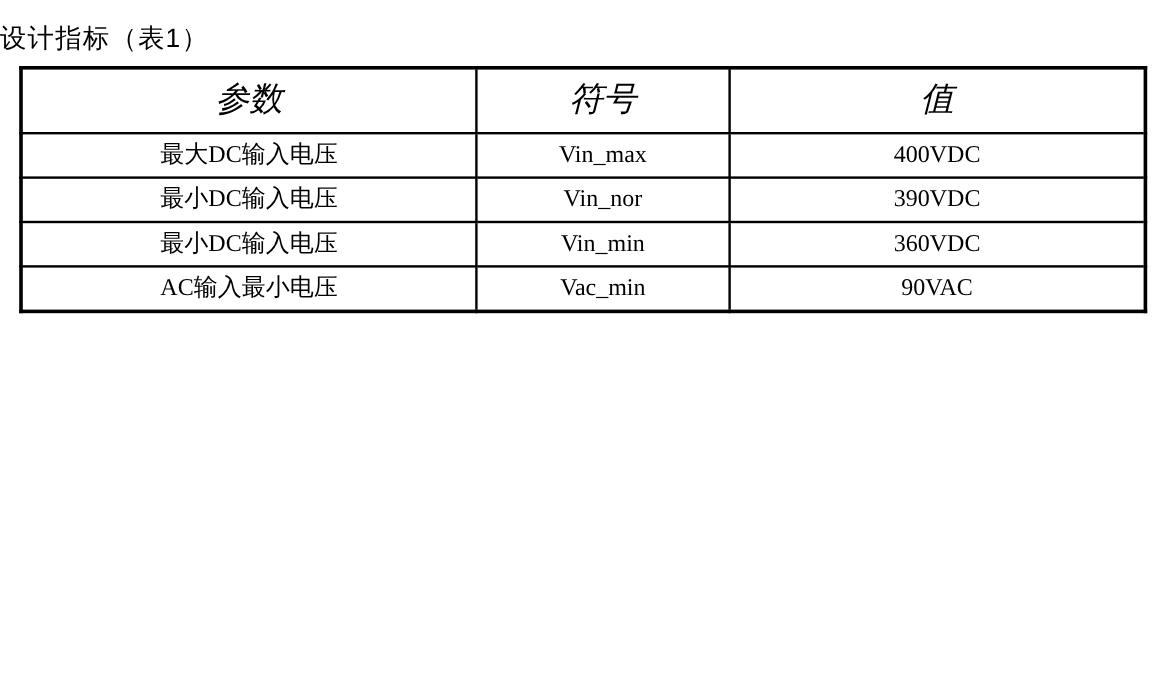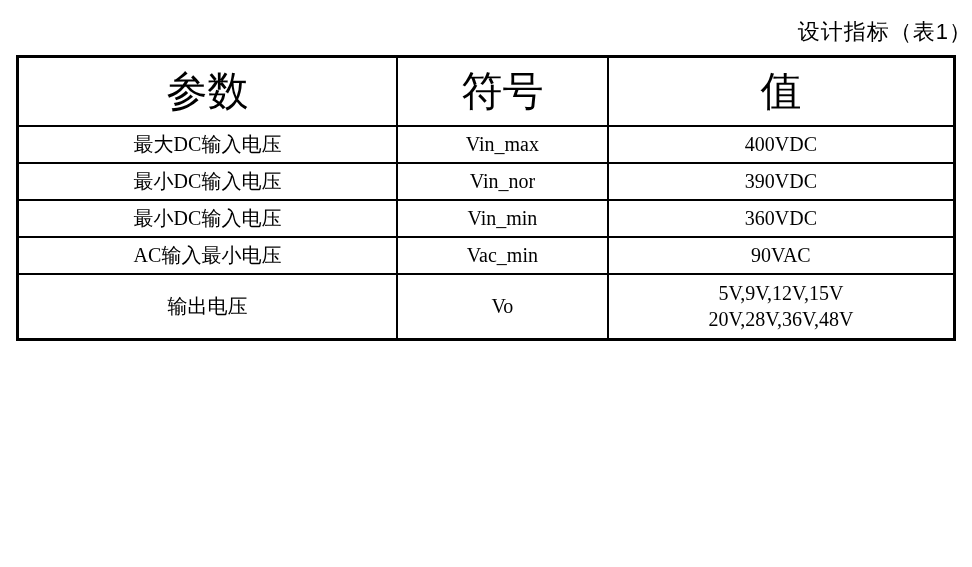--- a/index.html
+++ b/index.html
@@ -14,21 +14,21 @@
     color: #000000;
     overflow: hidden;
   }
   .page {
     position: relative;
     width: 972px;
     height: 567px;
     box-sizing: border-box;
   }
   .table-caption {
-    text-align: right;
+    text-align: left;
     font-size: 22px;
     font-family: "Liberation Sans", sans-serif;
     letter-spacing: 1px;
     padding-top: 17px;
     padding-bottom: 8px;
     color: #000;
   }
   table.spec-table {
     border-collapse: collapse;
     width: 940px;
@@ -39,22 +39,23 @@
   table.spec-table td {
     border: 2px solid #000;
     text-align: center;
     vertical-align: middle;
     font-size: 20px;
     line-height: 1.15;
     padding: 6px 4px;
     font-family: "Liberation Serif", serif;
   }
   table.spec-table tr.header-row td {
-    font-size: 41px;
+    font-size: 28px;
     padding: 10px 4px;
+    font-style: italic;
   }
   .col-param { width: 40.5%; }
   .col-symbol { width: 22.5%; }
   .col-value { width: 37%; }
 
   .value-multiline {
     display: block;
     line-height: 1.28;
   }
   .tall-row td {
@@ -100,25 +101,17 @@
         <td>360VDC</td>
       </tr>
 
       <tr>
         <td>AC输入最小电压</td>
         <td>Vac_min</td>
         <td>90VAC</td>
       </tr>
 
 
-      <tr class="tall-row">
-        <td>输出电压</td>
-        <td>Vo</td>
-        <td>
-          <span class="value-multiline">5V,9V,12V,15V</span>
-          <span class="value-multiline">20V,28V,36V,48V</span>
-        </td>
-      </tr>
 
     </tbody>
   </table>
 
 </div>
 
 </body></html>

